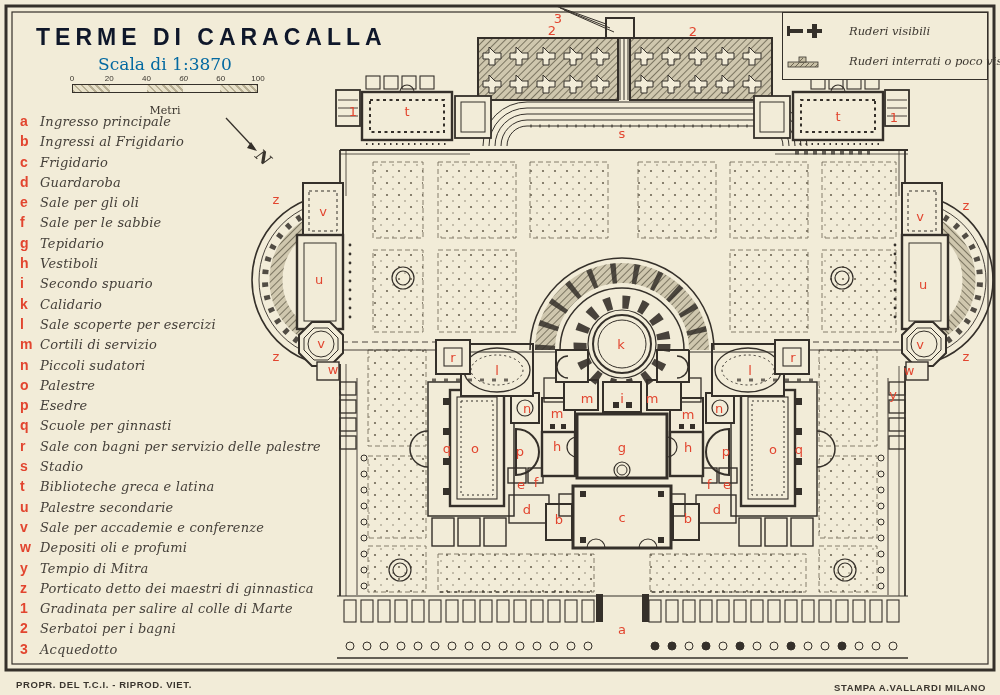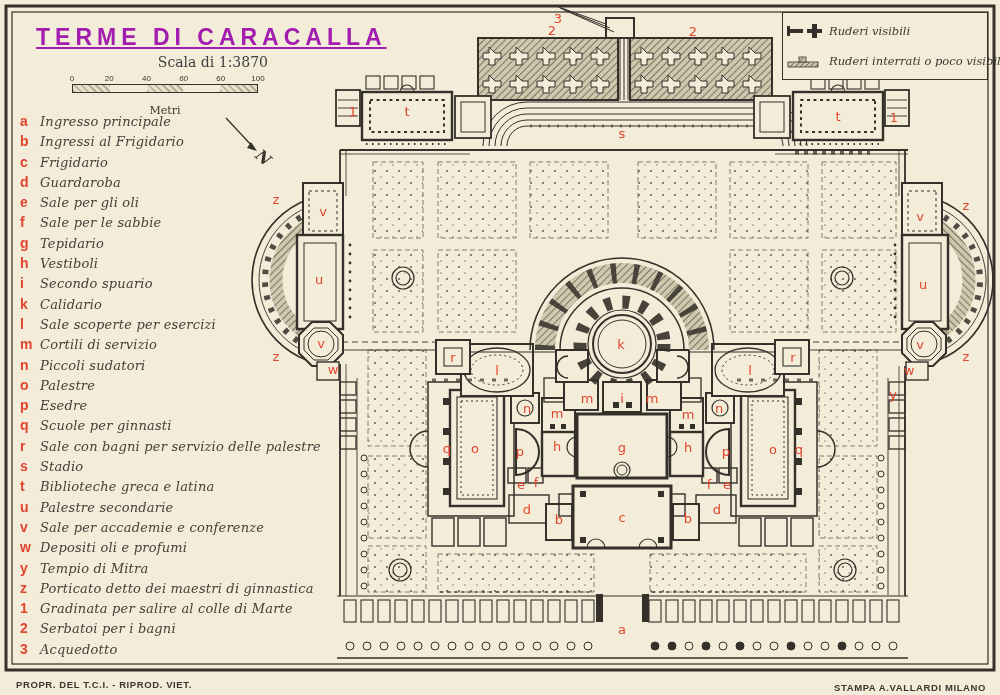--- a/index.html
+++ b/index.html
@@ -9,25 +9,25 @@
   body{
     width:1000px;height:695px;position:relative;overflow:hidden;
     background:var(--paper);
     font-family:"Liberation Sans",sans-serif;color:var(--ink);
   }
   svg{position:absolute;left:0;top:0;}
   .overlay{position:absolute;left:0;top:0;width:1000px;height:695px;pointer-events:none;}
 
   .title{
     position:absolute;left:36px;top:24px;
-    font-size:23px;font-weight:bold;letter-spacing:5px;color:#a21caf;text-decoration:underline;
+    font-size:23px;font-weight:bold;letter-spacing:5px;color:#0f172a;
   }
   .scala{
-    position:absolute;left:62px;top:54px;width:206px;text-align:right;
-    font-family:"DejaVu Serif",serif;font-size:14px;color:#404040;
+    position:absolute;left:62px;top:54px;width:206px;text-align:center;
+    font-family:"DejaVu Serif",serif;font-size:17px;color:#0369a1;
   }
   .scalebar-wrap{position:absolute;left:72px;top:74px;width:186px;}
   .scale-ticks{position:relative;height:10px;font-size:8px;color:#3a352e;}
   .scale-ticks span{position:absolute;transform:translateX(-50%);top:0;}
   .scalebar{
     position:relative;height:7px;border:1px solid var(--ink);
     display:flex;
   }
   .scalebar i{flex:1;}
   .scalebar i:nth-child(odd){
@@ -47,21 +47,21 @@
     font-family:"DejaVu Serif",serif;font-style:italic;font-size:13px;color:#45403a;
     letter-spacing:.2px;
   }
 
   .symbol-legend{
     position:absolute;left:782px;top:12px;width:206px;height:68px;
     border:1px solid var(--ink);background:var(--paper);
     box-sizing:border-box;padding:3px 4px;
     display:flex;flex-direction:column;justify-content:space-around;
   }
-  .sym-row{display:flex;align-items:center;gap:0;}
+  .sym-row{display:flex;align-items:center;gap:20px;}
   .sym-row svg{position:static;flex:0 0 42px;}
   .sym-label{
     font-family:"DejaVu Serif",serif;font-style:italic;font-size:11.5px;color:#3d3831;white-space:nowrap;
   }
 
   .map-letter{
     position:absolute;transform:translate(-50%,-50%);
     font-family:"DejaVu Sans",sans-serif;font-size:13px;color:var(--red);line-height:1;
   }
   .compass-n{

